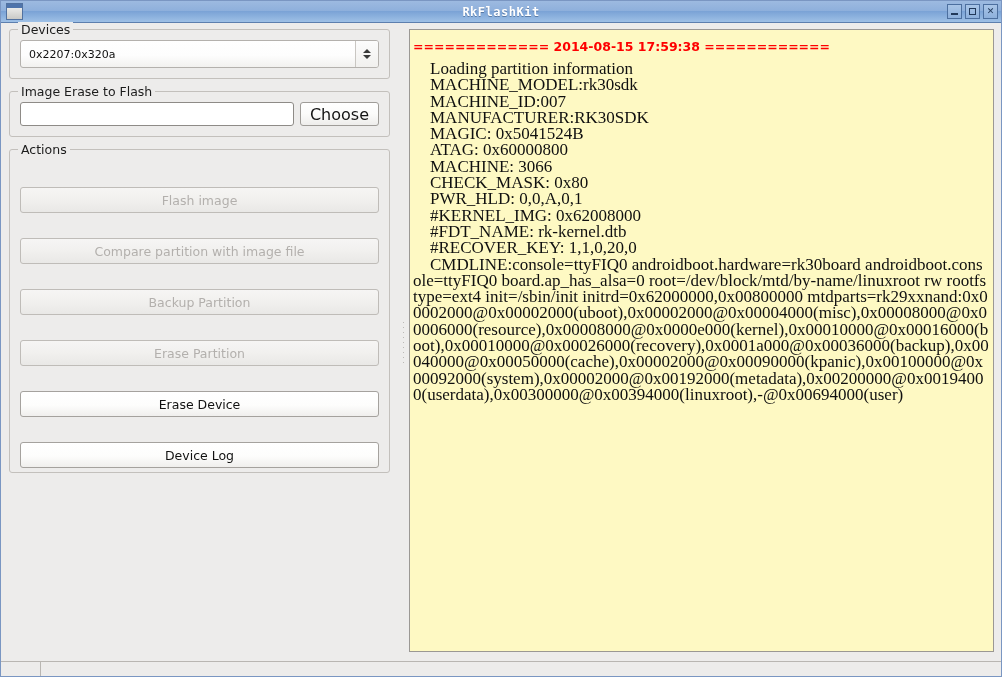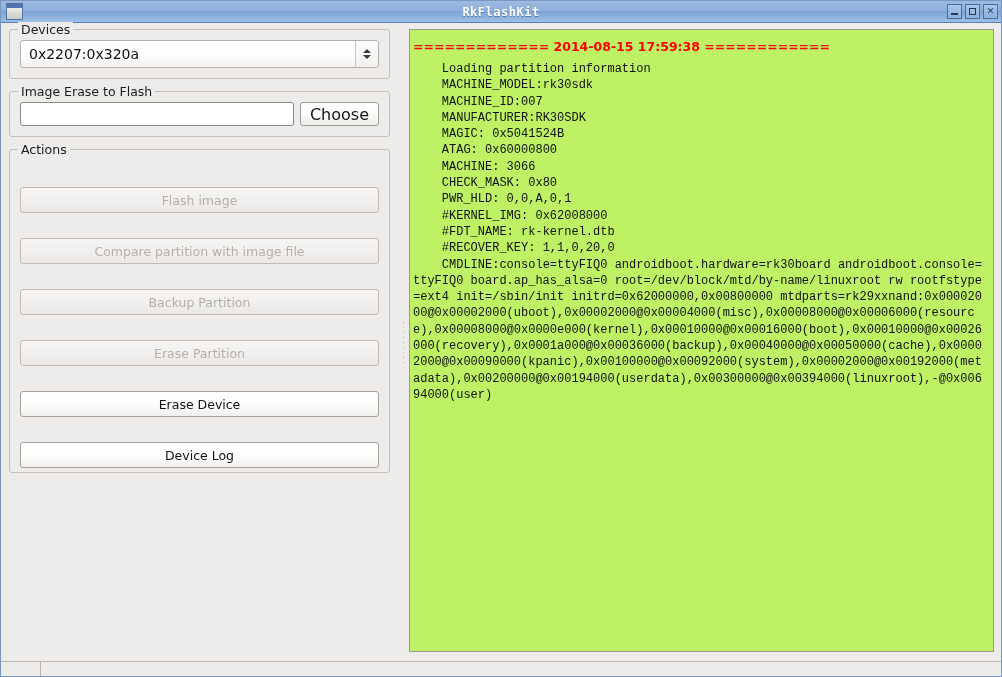--- a/index.html
+++ b/index.html
@@ -158,21 +158,21 @@
   }
   .combo.focused {
     border: 2px solid #6f91c4;
     background: linear-gradient(to bottom, #fcfdfe 0%, #f0f2f5 45%, #dfe2e6 100%);
   }
   .combo .combo-value {
     flex: 1 1 auto;
     display: flex;
     align-items: center;
     padding-left: 8px;
-    font-size: 14px;
+    font-size: 11px;
     color: #101010;
     overflow: hidden;
     white-space: nowrap;
   }
   .combo .combo-arrow {
     flex: 0 0 22px;
     border-left: 1px solid #c9c6c2;
     display: flex;
     flex-direction: column;
     align-items: center;
@@ -244,44 +244,44 @@
     border: 1px solid #a5a29e;
     background: linear-gradient(to bottom, #ffffff 0%, #fdfdfc 55%, #f0efed 100%);
     color: #111111;
   }
   .abtn.last { margin-bottom: 0; }
 
   
   .logbox {
     flex: 1 1 auto;
     border: 1px solid #9b9894;
-    background: #bef264;
+    background: #fef9c3;
     box-sizing: border-box;
     padding: 9px 4px 6px 2px;
     overflow: hidden;
     min-width: 0;
   }
   .log-header {
     color: #fe0000;
     font-weight: bold;
     font-size: 12.5px;
     line-height: 16px;
     white-space: pre;
     padding-left: 1px;
     font-family: "DejaVu Sans", "Liberation Sans", sans-serif;
   }
   .log-body {
-    font-size: 12px;
+    font-size: 17px;
     line-height: 16.3px;
     color: #101010;
     white-space: pre-wrap;
     word-break: break-all;
     overflow-wrap: anywhere;
     padding-left: 1px;
-    font-family: Liberation Mono, monospace;
+    font-family: Liberation Serif, serif;
   }
   .log-spacer { height: 6px; }
 
   
   .statusbar {
     flex: 0 0 15px;
     height: 15px;
     border-top: 1px solid #b9b6b2;
     background: #edeceb;
     display: flex;

